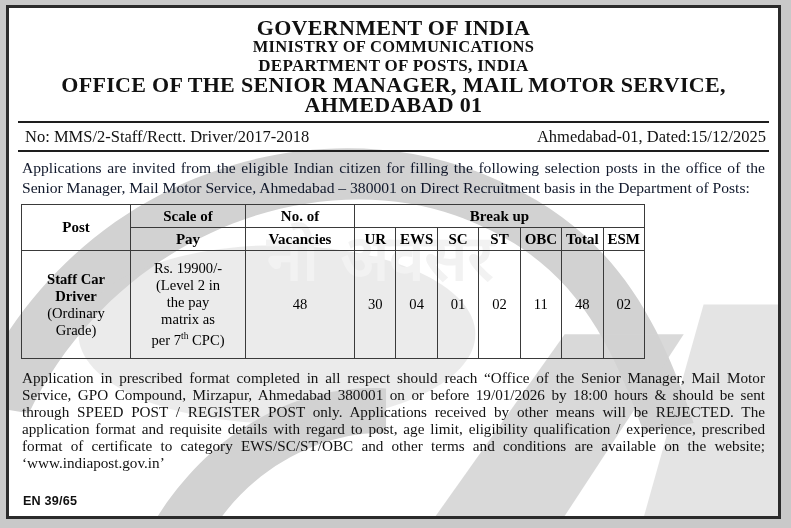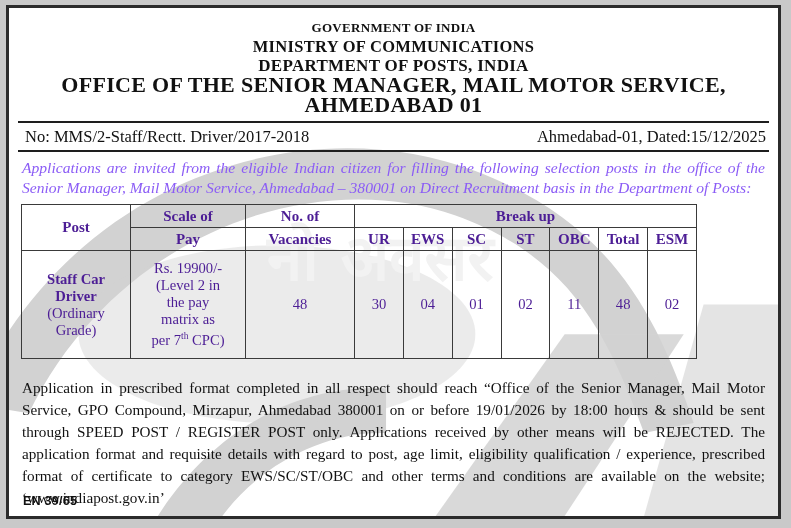--- a/index.html
+++ b/index.html
@@ -43,21 +43,21 @@
     height: 100%;
     box-sizing: border-box;
   }
 
   .hdr {
     text-align: center;
     font-weight: bold;
     letter-spacing: 0.3px;
     color: #111;
   }
-  .hdr-1 { font-size: 13px; line-height: 19px; padding-top: 10px; }
+  .hdr-1 { font-size: 22px; line-height: 19px; padding-top: 10px; }
   .hdr-2 { font-size: 16.5px; line-height: 19px; }
   .hdr-3 { font-size: 17px; line-height: 19px; }
   .hdr-4 { font-size: 22px; line-height: 20px; padding-bottom: 3px;}
 
   .rule {
     border: none;
     border-top: 2px solid #1e1e1e;
     margin: 3px 9px 0 9px;
   }
 
@@ -73,31 +73,30 @@
     border: none;
     border-top: 2px solid #1e1e1e;
     margin: 0 9px 0 9px;
   }
 
   .intro {
     padding: 6px 13px 4px 13px;
     font-size: 15.6px;
     line-height: 19.5px;
     text-align: justify;
-    color: #8b5cf6;
-    font-style: italic;
+    color: #0f172a;
   }
 
   
   table.vac {
     border-collapse: collapse;
-    margin: 3px 12px 12px 12px;
-    width: 676px;
+    margin: 3px 12px 4px 12px;
+    width: 624px;
     table-layout: fixed;
-    color: #4c1d95;
+    color: #000000;
   }
   table.vac th, table.vac td {
     border: 1px solid #3a3a3a;
     text-align: center;
     vertical-align: middle;
     font-size: 14.6px;
     padding: 1px 2px;
   }
   table.vac th {
     font-weight: bold;
@@ -132,21 +131,21 @@
     font-size: 15px;
     vertical-align: top;
     padding-top: 12px;
   }
   .sup { font-size: 9.5px; vertical-align: super; }
 
   
   .closing {
     padding: 6px 13px 0 13px;
     font-size: 15.2px;
-    line-height: 22px;
+    line-height: 17px;
     text-align: justify;
     color: #111;
   }
 
   .sign-block {
     text-align: right;
     padding: 2px 14px 0 0;
     font-size: 15.4px;
     line-height: 19px;
     color: #111;

